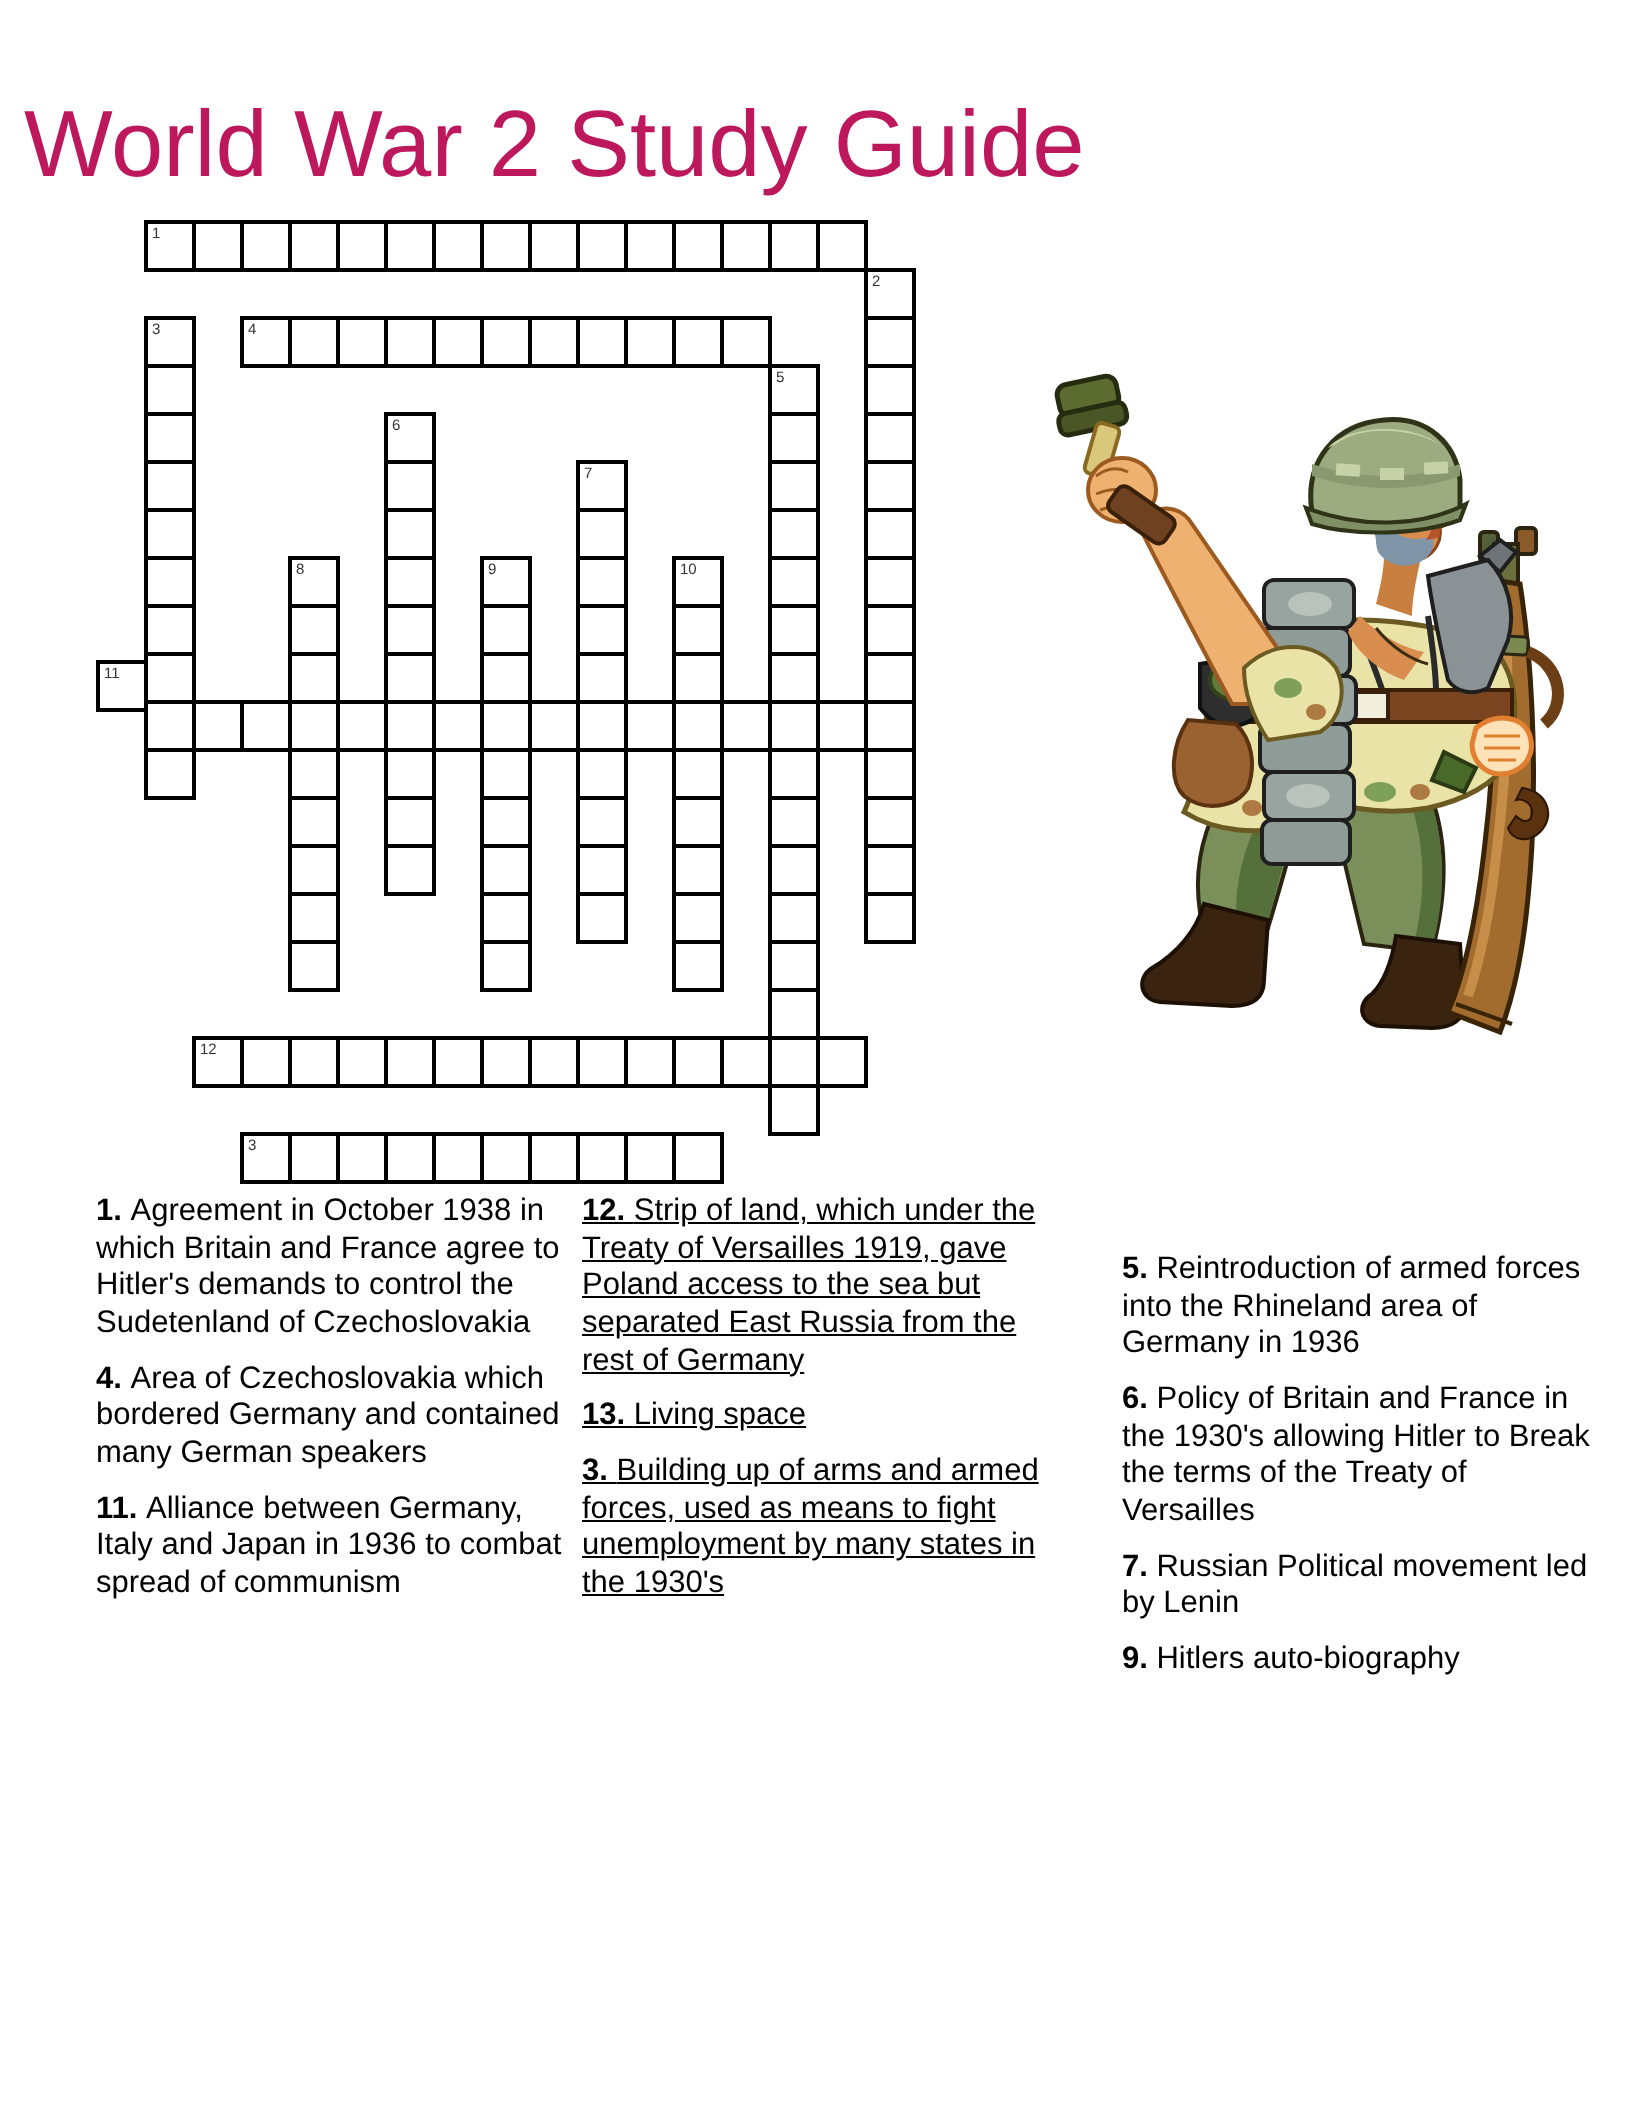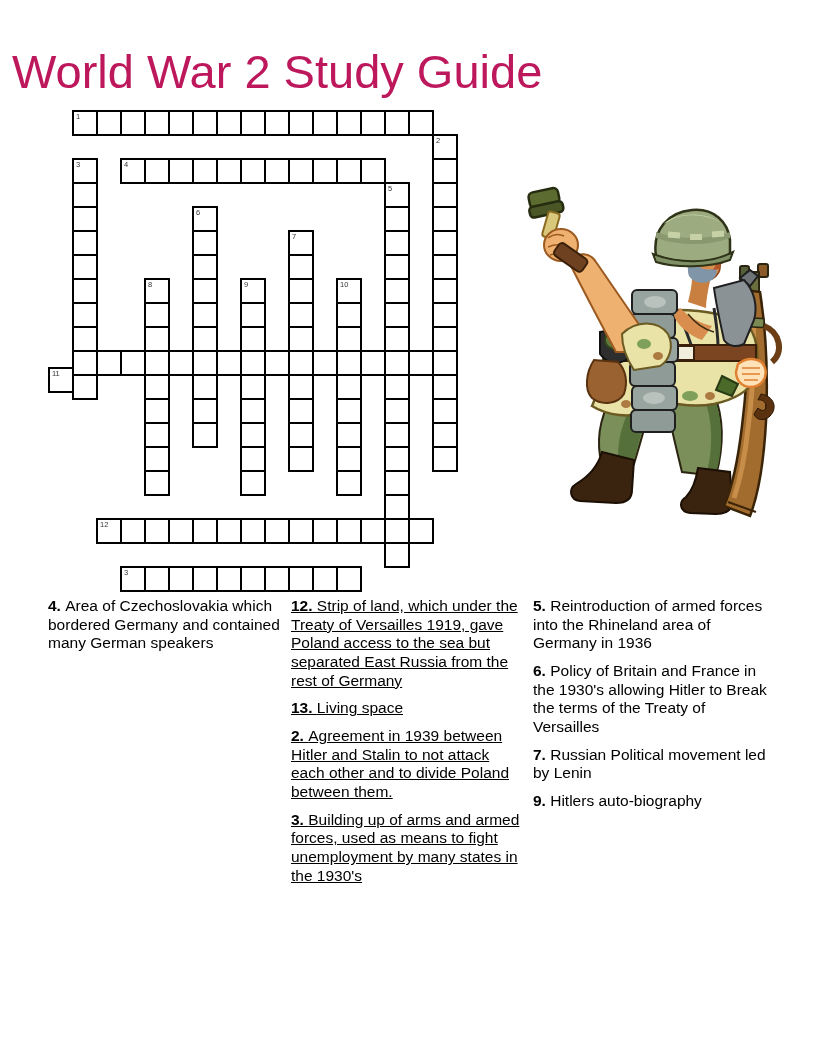--- a/index.html
+++ b/index.html
@@ -7,21 +7,21 @@
        font-family:"Liberation Sans",sans-serif;}
   .title{position:absolute;top:33px;left:0;width:100%;text-align:left;
          font:400 47px/1.15 "Liberation Sans",sans-serif;color:#be185d;margin:12px;}
   #grid{position:absolute;left:0;top:0;}
   .cell{position:absolute;width:26px;height:26px;border:2px solid #000;
         background:#fff;box-sizing:border-box;}
   .cnum{position:absolute;top:0;left:2px;font-size:7.5px;line-height:9px;color:#333;}
   .clue-col{position:absolute;top:597px;font-size:15.5px;line-height:1.205;color:#000;}
   #cluecol1{left:48px;width:234px;}
   #cluecol2{left:291px;width:236px;text-decoration:underline;}
-  #cluecol3{left:533px;width:242px;}
+  #cluecol3{left:561px;width:242px;margin-top:29px;}
   .clue{margin:0 0 9px 0;}
   .clue b{font-weight:700;}
   .clue-header{font-size:17px;font-weight:700;text-decoration:underline;margin:0 0 8px 0;}
   #soldier{position:absolute;left:518px;top:168px;}
 </style>
 </head>
 <body>
 
 <h1 class="title">World War 2 Study Guide</h1>
 
@@ -152,21 +152,21 @@
       <span class="cnum">10</span>
     </div>
     <div class="cell" style="left: 336px; top: 302px;"></div>
     <div class="cell" style="left: 336px; top: 326px;"></div>
     <div class="cell" style="left: 336px; top: 350px;"></div>
     <div class="cell" style="left: 336px; top: 374px;"></div>
     <div class="cell" style="left: 336px; top: 398px;"></div>
     <div class="cell" style="left: 336px; top: 422px;"></div>
     <div class="cell" style="left: 336px; top: 446px;"></div>
     <div class="cell" style="left: 336px; top: 470px;"></div>
-    <div class="cell" style="left: 48px; top: 367px; padding-left: 15px;">
+    <div class="cell" style="left: 48px; top: 330px; padding-left: 15px;">
       <span class="cnum">11</span>
     </div>
     <div class="cell" style="left: 96px; top: 350px;"></div>
     <div class="cell" style="left: 120px; top: 350px;"></div>
     <div class="cell" style="left: 168px; top: 350px;"></div>
     <div class="cell" style="left: 216px; top: 350px;"></div>
     <div class="cell" style="left: 264px; top: 350px;"></div>
     <div class="cell" style="left: 312px; top: 350px;"></div>
     <div class="cell" style="left: 360px; top: 350px;"></div>
     <div class="cell" style="left: 408px; top: 350px;"></div>
@@ -304,26 +304,27 @@
   </g>
 
   <g>
     <path d="M204,208 l16,8 -6,12 -16,-6 z" fill="#4a6a2a" stroke="#2a3a14" stroke-width="2"></path>
     <path d="M220,196 C230,188 244,190 247,200 C250,210 243,219 232,219 C224,219 218,212 218,204 Z" fill="#ffe2b8" stroke="#e08030" stroke-width="2.5"></path>
     <path d="M224,200 h18 M224,206 h18 M226,212 h14" stroke="#e08030" stroke-width="1.5"></path>
   </g>
 </svg>
 
 <div id="cluecol1" class="clue-col">
+    <p class="clue"><b>1. </b>Agreement in October 1938 in which Britain and France agree to Hitler's demands to control the Sudetenland of Czechoslovakia</p>
     <p class="clue"><b>4. </b>Area of Czechoslovakia which bordered Germany and contained many German speakers</p>
+    <p class="clue"><b>11. </b>Alliance between Germany, Italy and Japan in 1936 to combat spread of communism</p>
   </div>
 <div id="cluecol2" class="clue-col">
     <p class="clue"><b>12. </b>Strip of land, which under the Treaty of Versailles 1919, gave Poland access to the sea but separated East Russia from the rest of Germany</p>
     <p class="clue"><b>13. </b>Living space</p>
-    <p class="clue"><b>2. </b>Agreement in 1939 between Hitler and Stalin to not attack each other and to divide Poland between them.</p>
     <p class="clue"><b>3. </b>Building up of arms and armed forces, used as means to fight unemployment by many states in the 1930's</p>
   </div>
 <div id="cluecol3" class="clue-col">
     <p class="clue"><b>5. </b>Reintroduction of armed forces into the Rhineland area of Germany in 1936</p>
     <p class="clue"><b>6. </b>Policy of Britain and France in the 1930's allowing Hitler to Break the terms of the Treaty of Versailles</p>
     <p class="clue"><b>7. </b>Russian Political movement led by Lenin</p>
     <p class="clue"><b>9. </b>Hitlers auto-biography</p>
   </div>
 
 </body></html>

